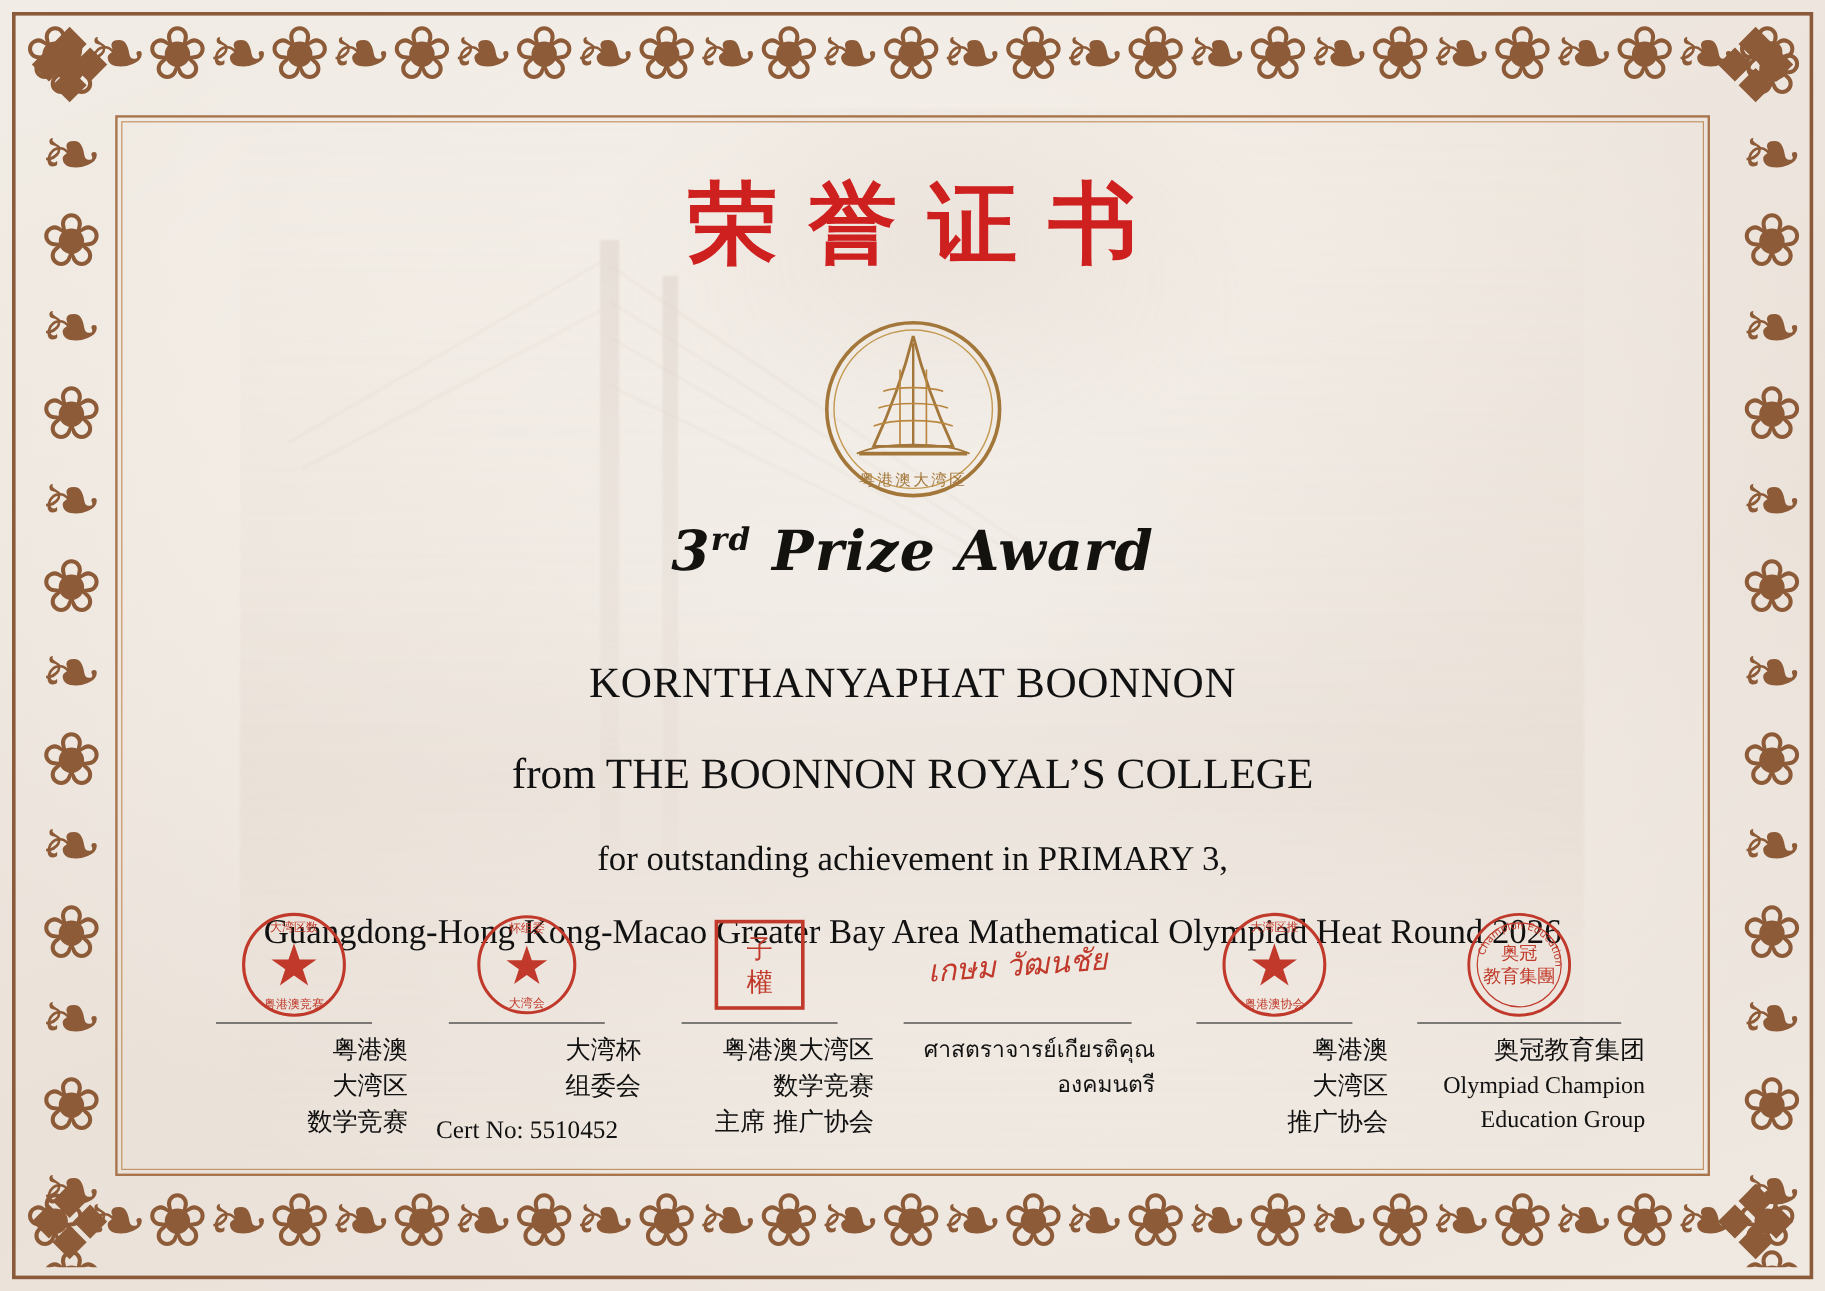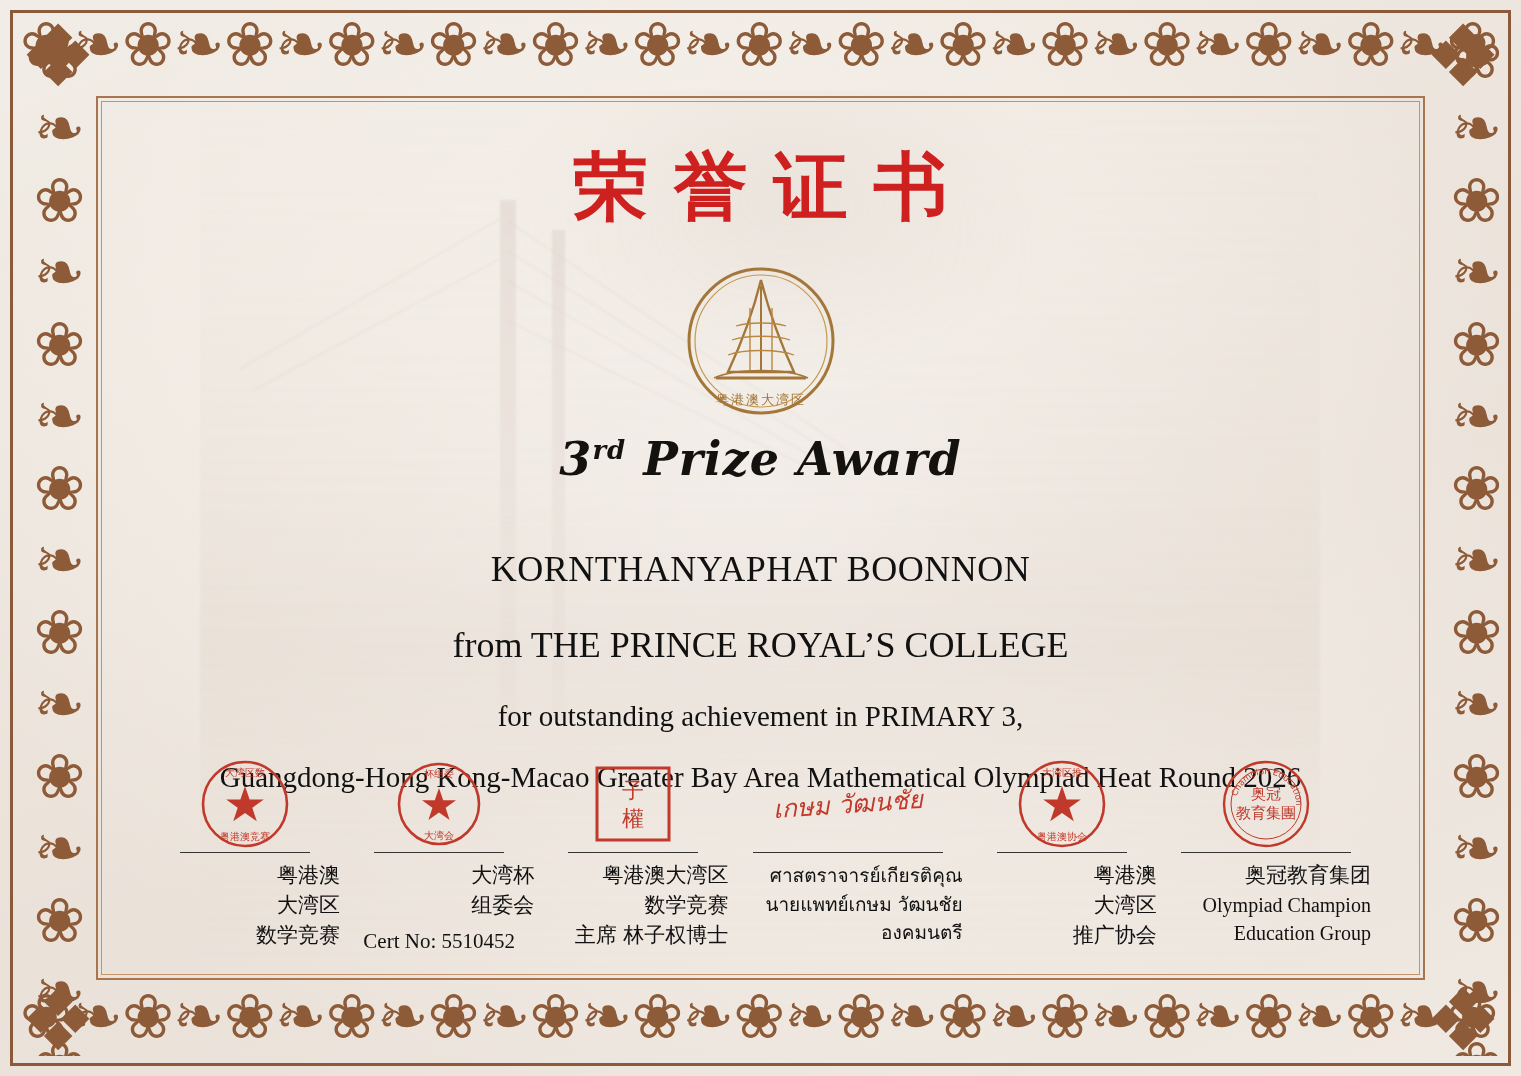--- a/index.html
+++ b/index.html
@@ -270,21 +270,21 @@
 
     <div id="prize-line">
       <span>3</span><span class="sup">rd</span>
       <span>Prize Award</span>
     </div>
 
     <div id="recipient">KORNTHANYAPHAT BOONNON</div>
 
     <div id="school">
       <span class="lead">from</span>
-      <span class="name">THE PRINCE ROYAL’S COLLEGE</span>
+      <span class="name">THE BOONNON ROYAL’S COLLEGE</span>
     </div>
 
     <div id="achievement">for outstanding achievement in PRIMARY 3,</div>
     <div id="event">Guangdong-Hong Kong-Macao Greater Bay Area Mathematical Olympiad Heat Round 2026</div>
 
     <div id="signatories">
 
       <div class="sig">
         <div class="stamp-area">
           <svg width="96" height="96" viewBox="0 0 96 96">
@@ -324,32 +324,31 @@
           <svg width="84" height="84" viewBox="0 0 84 84">
             <rect x="6" y="6" width="72" height="72" fill="none" stroke="#c0392b" stroke-width="3"></rect>
             <text x="42" y="36" text-anchor="middle" font-family="DejaVu Sans, sans-serif" font-size="22" fill="#c0392b">子</text>
             <text x="42" y="64" text-anchor="middle" font-family="DejaVu Sans, sans-serif" font-size="22" fill="#c0392b">權</text>
           </svg>
         </div>
         <div class="sig-rule"></div>
         <div class="sig-label">
           <div>粤港澳大湾区</div>
           <div>数学竞赛</div>
-          <div>主席  林子权博士</div>
+          <div>主席  推广协会</div>
         </div>
       </div>
 
       <div class="sig" style="width:230px;">
         <div class="stamp-area">
           <div class="signature-script">เกษม วัฒนชัย</div>
         </div>
         <div class="sig-rule" style="width:190px;"></div>
         <div class="sig-label">
           <div class="thai">ศาสตราจารย์เกียรติคุณ</div>
-          <div class="thai">นายแพทย์เกษม วัฒนชัย</div>
           <div class="thai">องคมนตรี</div>
         </div>
       </div>
 
       <div class="sig">
         <div class="stamp-area">
           <svg width="96" height="96" viewBox="0 0 96 96">
             <circle cx="48" cy="48" r="42" fill="none" stroke="#c0392b" stroke-width="2.6"></circle>
             <polygon points="48,30 52.6,43.5 66.8,43.5 55.3,51.8 59.8,65.3 48,57 36.2,65.3 40.7,51.8 29.2,43.5 43.4,43.5" fill="#c0392b"></polygon>
             <text x="48" y="20" text-anchor="middle" font-family="DejaVu Sans, sans-serif" font-size="10" fill="#c0392b">大湾区推</text>

